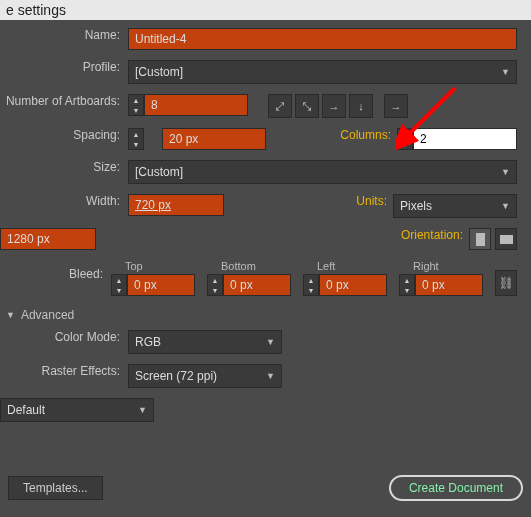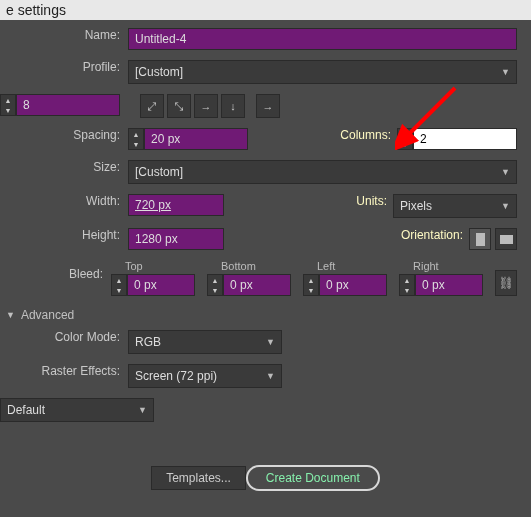--- a/index.html
+++ b/index.html
@@ -1,34 +1,34 @@
 <!DOCTYPE html>
 <html><head>
 <meta charset="utf-8">
 <style>
 html,body{margin:0;padding:0;background:#4a4a4a;font-family:"Segoe UI",Arial,sans-serif;font-size:12px;color:#d0d0d0;width:531px;height:517px;overflow:hidden;position:relative}
 .titlebar{background:#e8e8e8;color:#222;padding:2px 6px;font-size:14px;height:16px}
 .panel{padding:8px 14px 8px 0}
 .row{display:flex;align-items:flex-start;margin-bottom:10px;min-height:22px}
 .lbl{width:120px;text-align:right;padding-right:8px;color:#c8c8c8}
-.lbl-s{width:70px;text-align:right;padding-right:6px;color:#fef9c3}
+.lbl-s{width:70px;text-align:right;padding-right:6px;color:#eab308}
 .stepper{display:inline-flex;align-items:stretch;height:22px}
 .step-btns{width:14px;background:#3a3a3a;border:1px solid #2a2a2a;display:flex;flex-direction:column}
 .step-btns span{flex:1;display:flex;align-items:center;justify-content:center;font-size:7px;color:#ccc;cursor:pointer}
-input[type=text]{background:#701a75;border:1px solid #2a2a2a;color:#ddd;height:20px;padding:0 6px;outline:none;font-size:12px}
+input[type=text]{background:#c2410c;border:1px solid #2a2a2a;color:#ddd;height:20px;padding:0 6px;outline:none;font-size:12px}
 input.wht{background:#fff;color:#000}
 select,.sel{background:#3a3a3a;border:1px solid #2a2a2a;color:#ddd;height:22px;padding:0 6px;display:flex;align-items:center;justify-content:space-between;cursor:pointer}
 .sel .caret{font-size:9px;color:#bbb}
 .iconbtn{width:22px;height:22px;background:#3a3a3a;border:1px solid #2a2a2a;display:inline-flex;align-items:center;justify-content:center;color:#ccc;font-size:11px;margin-right:3px;cursor:pointer}
 .section-hdr{display:flex;align-items:center;margin:12px 0 8px 6px;color:#c0c0c0;cursor:pointer}
 .tri{font-size:9px;margin-right:6px}
 .bleeds{display:flex;gap:12px;align-items:flex-end}
 .bleed-col{display:flex;flex-direction:column}
 .bleed-col .hd{font-size:11px;color:#bbb;margin-bottom:2px;padding-left:14px}
-.footer{position:absolute;bottom:26px;left:8px;right:8px;display:flex;justify-content:center;align-items:center}
+.footer{position:absolute;bottom:16px;left:8px;right:8px;display:flex;justify-content:space-between;align-items:center}
 .btn-flat{background:#3a3a3a;border:1px solid #2a2a2a;color:#ccc;height:24px;padding:0 14px;cursor:pointer;font-size:12px}
 .btn-pill{background:transparent;border:2px solid #d8d8d8;border-radius:14px;color:#86efac;height:26px;padding:0 18px;cursor:pointer;font-size:12px}
 .orient{display:inline-flex;gap:4px}
 .orient-btn{width:20px;height:20px;border:1px solid #2a2a2a;background:#3a3a3a;display:flex;align-items:center;justify-content:center;cursor:pointer}
 .orient-btn .pg{background:#bbb}
 .orient-btn.sel-o{background:#555}
 .link-ic{width:20px;height:24px;background:#3a3a3a;border:1px solid #2a2a2a;display:flex;align-items:center;justify-content:center;color:#bbb;font-size:12px;cursor:pointer}
 .arrow{position:absolute;pointer-events:none}
 </style>
 </head>
@@ -45,20 +45,21 @@
 
   <div class="row">
     <div class="lbl">Profile:</div>
     <div class="sel" style="flex:1">
       <span>[Custom]</span>
       <span class="caret">▼</span>
     </div>
   </div>
 
   <div class="row">
+    <div class="lbl">Number of Artboards:</div>
     <div class="stepper">
       <div class="step-btns">
           <span>▲</span>
           <span>▼</span>
         </div>
       <input type="text" style="width: 90px;" value="8">
     </div>
     <div style="width:20px"></div>
     <div class="iconbtn">⤢</div>
     <div class="iconbtn">⤡</div>
@@ -68,21 +69,21 @@
     <div class="iconbtn">→</div>
   </div>
 
   <div class="row">
     <div class="lbl">Spacing:</div>
     <div class="stepper">
       <div class="step-btns">
           <span>▲</span>
           <span>▼</span>
         </div>
-      <input type="text" style="width: 90px;" value="20 px">
+      <input type="text" style="width: 90px; margin-left: 18px;" value="20 px">
     </div>
     <div style="flex:1"></div>
     <div class="lbl-s">Columns:</div>
     <div class="stepper">
       <div class="step-btns">
           <span>▲</span>
           <span>▼</span>
         </div>
       <input type="text" class="wht" style="width: 90px;" value="2">
     </div>
@@ -101,21 +102,20 @@
     <input type="text" style="width: 82px; text-decoration: underline;" value="720 px">
     <div style="flex:1"></div>
     <div class="lbl-s">Units:</div>
     <div class="sel" style="width:110px">
       <span>Pixels</span>
       <span class="caret">▼</span>
     </div>
   </div>
 
   <div class="row">
-    <div class="lbl">Height:</div>
     <input type="text" style="width: 82px;" value="1280 px">
     <div style="flex:1"></div>
     <div class="lbl-s" style="width:90px">Orientation:</div>
     <div class="orient">
       <div class="orient-btn sel-o">
           <div class="pg" style="width:9px;height:13px"></div>
         </div>
       <div class="orient-btn">
           <div class="pg" style="width:13px;height:9px"></div>
         </div>

